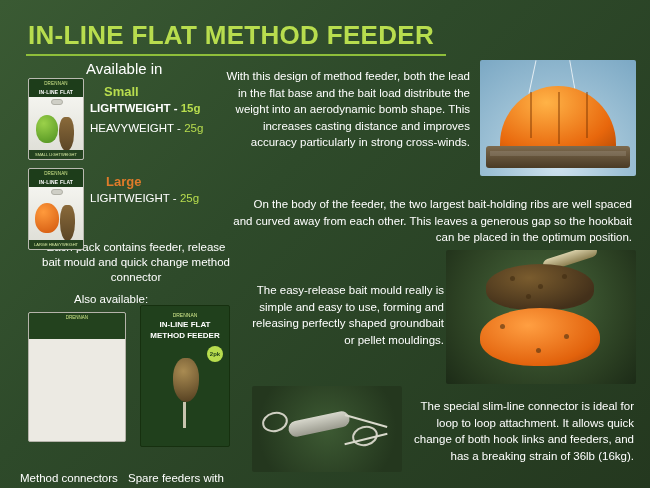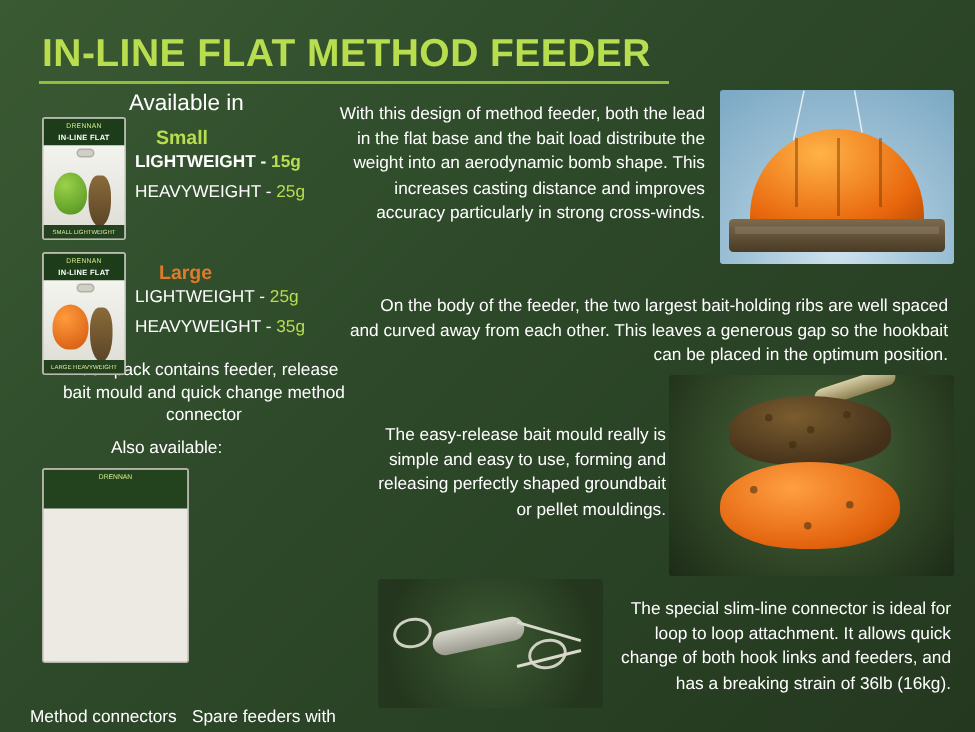--- a/index.html
+++ b/index.html
@@ -357,24 +357,20 @@
   <div class="spec-line s2">
     <span>HEAVYWEIGHT -</span>
     <span class="spec-weight">25g</span>
   </div>
 
   <div class="size-label size-large">Large</div>
   <div class="spec-line l1">
     <span>LIGHTWEIGHT -</span>
     <span class="spec-weight">25g</span>
   </div>
-  <div class="spec-line l2">
-    <span>HEAVYWEIGHT -</span>
-    <span class="spec-weight">35g</span>
-  </div>
 
   <div class="pack-note">Each pack contains feeder, release bait mould and quick change method connector</div>
   <div class="also-available">Also available:</div>
 
   <div class="packet" style="left:28px; top:78px; width:54px; height:80px;">
     <div class="packet-header">
       <span>DRENNAN</span>
       <b>IN-LINE FLAT METHOD FEEDER</b>
     </div>
     <div class="packet-body">
@@ -397,20 +393,28 @@
       <div class="pk-footer">LARGE HEAVYWEIGHT</div>
     </div>
   </div>
 
   <div class="pkt-green-big">
     <div class="pgb-top">
       <div class="pgb-sub">DRENNAN</div>
     </div>
   </div>
 
+  <div class="pkt-dark">
+    <div class="pd-brand">DRENNAN</div>
+    <div class="pd-title">IN-LINE FLAT</div>
+    <div class="pd-title">METHOD FEEDER</div>
+    <div class="pd-badge">2pk</div>
+    <div style="position:absolute;left:32px;top:52px;width:26px;height:44px;background:radial-gradient(circle at 40% 30%,#a98b52,#4e3a1d);border-radius:45% 45% 50% 50%;"></div>
+    <div style="position:absolute;left:42px;top:96px;width:3px;height:26px;background:#c8c4ae;"></div>
+  </div>
 
   <div class="caption cap-left">Method connectors</div>
   <div class="caption cap-right">Spare feeders with connector</div>
 
   <div class="para p1">With this design of method feeder, both the lead in the flat base and the bait load distribute the weight into an aerodynamic bomb shape. This increases casting distance and improves accuracy particularly in strong cross-winds.</div>
   <div class="para p2">On the body of the feeder, the two largest bait-holding ribs are well spaced and curved away from each other. This leaves a generous gap so the hookbait can be placed in the optimum position.</div>
   <div class="para p3">The easy-release bait mould really is simple and easy to use, forming and releasing perfectly shaped groundbait or pellet mouldings.</div>
   <div class="para p4">The special slim-line connector is ideal for loop to loop attachment. It allows quick change of both hook links and feeders, and has a breaking strain of 36lb (16kg).</div>
 
   <div class="photo photo-top">

